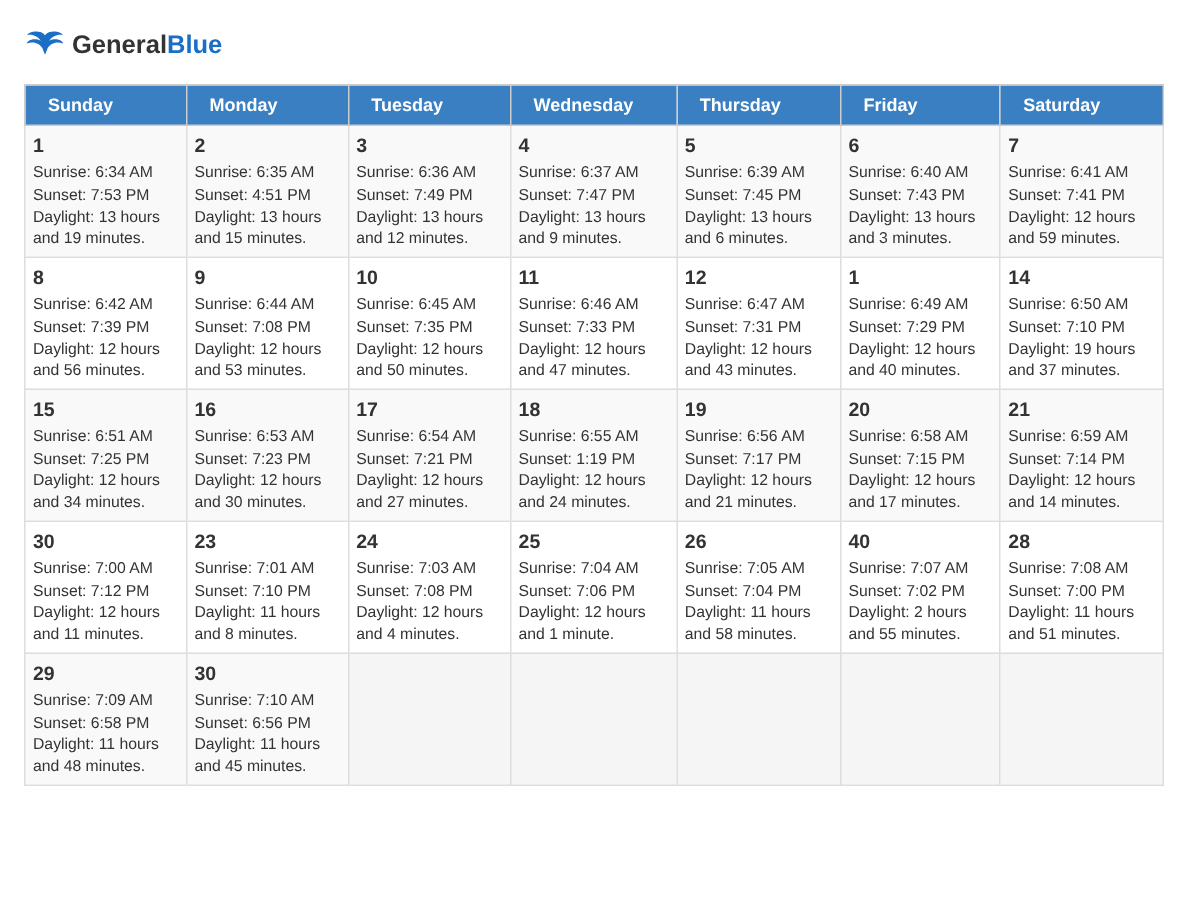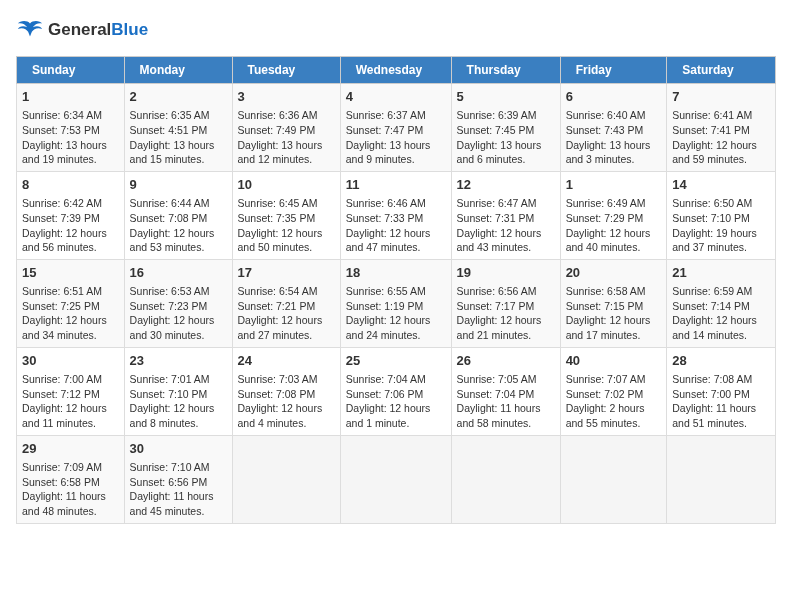--- a/index.html
+++ b/index.html
@@ -122,21 +122,21 @@
         <td><span class="day-num">15</span><span>Sunrise: 6:51 AM</span><br><span>Sunset: 7:25 PM</span><br><span>Daylight: 12 hours and 34 minutes.</span></td>
         <td><span class="day-num">16</span><span>Sunrise: 6:53 AM</span><br><span>Sunset: 7:23 PM</span><br><span>Daylight: 12 hours and 30 minutes.</span></td>
         <td><span class="day-num">17</span><span>Sunrise: 6:54 AM</span><br><span>Sunset: 7:21 PM</span><br><span>Daylight: 12 hours and 27 minutes.</span></td>
         <td><span class="day-num">18</span><span>Sunrise: 6:55 AM</span><br><span>Sunset: 1:19 PM</span><br><span>Daylight: 12 hours and 24 minutes.</span></td>
         <td><span class="day-num">19</span><span>Sunrise: 6:56 AM</span><br><span>Sunset: 7:17 PM</span><br><span>Daylight: 12 hours and 21 minutes.</span></td>
         <td><span class="day-num">20</span><span>Sunrise: 6:58 AM</span><br><span>Sunset: 7:15 PM</span><br><span>Daylight: 12 hours and 17 minutes.</span></td>
         <td><span class="day-num">21</span><span>Sunrise: 6:59 AM</span><br><span>Sunset: 7:14 PM</span><br><span>Daylight: 12 hours and 14 minutes.</span></td>
       </tr>
       <tr>
         <td><span class="day-num">30</span><span>Sunrise: 7:00 AM</span><br><span>Sunset: 7:12 PM</span><br><span>Daylight: 12 hours and 11 minutes.</span></td>
-        <td><span class="day-num">23</span><span>Sunrise: 7:01 AM</span><br><span>Sunset: 7:10 PM</span><br><span>Daylight: 12 hours and 8 minutes.</span></td>
+        <td><span class="day-num">23</span><span>Sunrise: 7:01 AM</span><br><span>Sunset: 7:10 PM</span><br><span>Daylight: 11 hours and 8 minutes.</span></td>
         <td><span class="day-num">24</span><span>Sunrise: 7:03 AM</span><br><span>Sunset: 7:08 PM</span><br><span>Daylight: 12 hours and 4 minutes.</span></td>
         <td><span class="day-num">25</span><span>Sunrise: 7:04 AM</span><br><span>Sunset: 7:06 PM</span><br><span>Daylight: 12 hours and 1 minute.</span></td>
         <td><span class="day-num">26</span><span>Sunrise: 7:05 AM</span><br><span>Sunset: 7:04 PM</span><br><span>Daylight: 11 hours and 58 minutes.</span></td>
         <td><span class="day-num">40</span><span>Sunrise: 7:07 AM</span><br><span>Sunset: 7:02 PM</span><br><span>Daylight: 2 hours and 55 minutes.</span></td>
         <td><span class="day-num">28</span><span>Sunrise: 7:08 AM</span><br><span>Sunset: 7:00 PM</span><br><span>Daylight: 11 hours and 51 minutes.</span></td>
       </tr>
       <tr>
         <td><span class="day-num">29</span><span>Sunrise: 7:09 AM</span><br><span>Sunset: 6:58 PM</span><br><span>Daylight: 11 hours and 48 minutes.</span></td>
         <td><span class="day-num">30</span><span>Sunrise: 7:10 AM</span><br><span>Sunset: 6:56 PM</span><br><span>Daylight: 11 hours and 45 minutes.</span></td>
         <td class="empty">&nbsp;</td>

